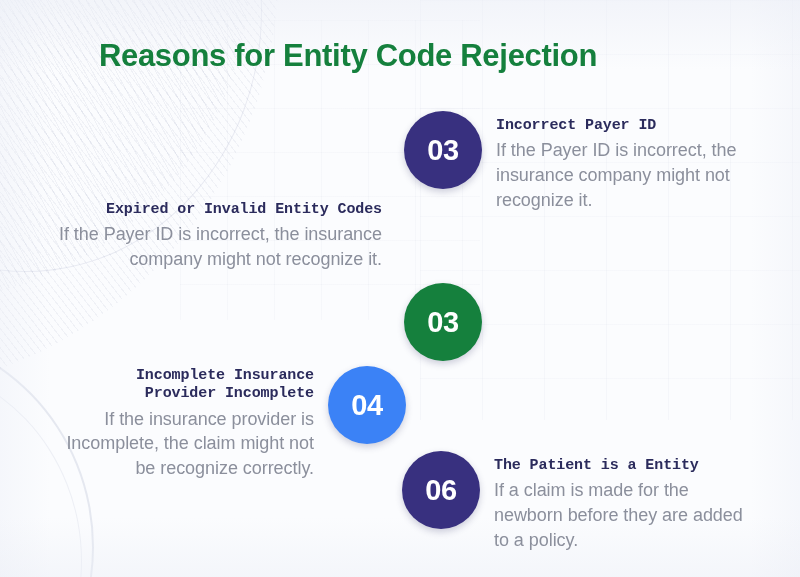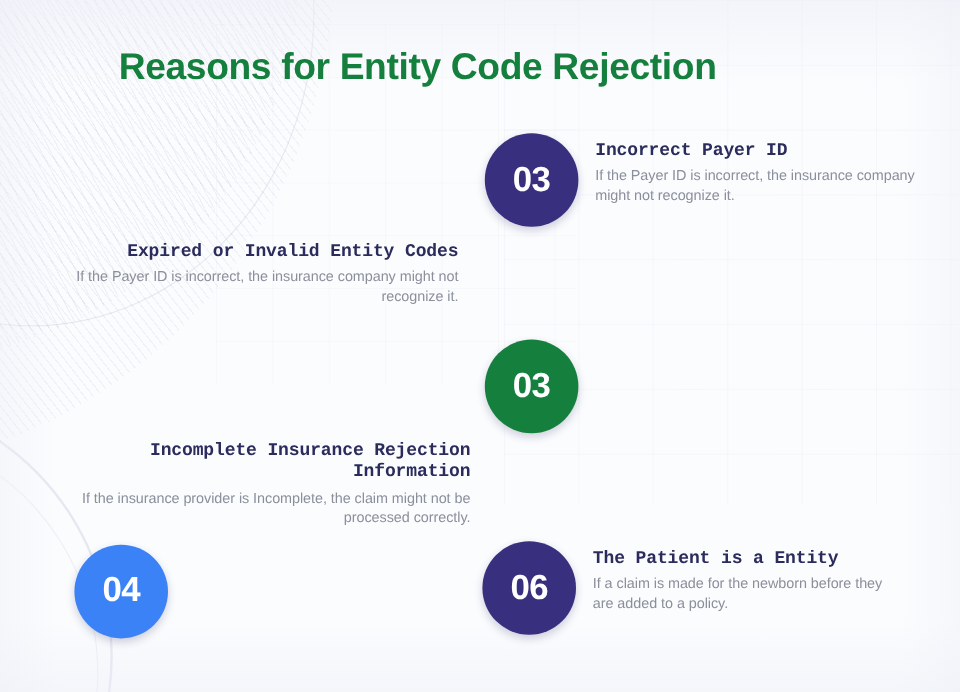--- a/index.html
+++ b/index.html
@@ -136,21 +136,21 @@
     white-space: nowrap;
   }
 
   
   .row {
     position: absolute;
     display: flex;
     align-items: flex-start;
   }
   .row-right { flex-direction: row; }
-  .row-left  { flex-direction: column; gap: 14px; }
+  .row-left  { flex-direction: row; }
 
   .badge {
     flex: 0 0 auto;
     width: 78px;
     height: 78px;
     border-radius: 50%;
     background: #38307f;
     color: #ffffff;
     font-size: 29px;
     font-weight: bold;
@@ -177,21 +177,21 @@
   .item-title {
     font-size: 15px;
     font-weight: bold;
     color: #2b2b5c;
     line-height: 1.22;
     letter-spacing: -0.1px;
     margin: 0 0 3px 0;
     font-family: Liberation Mono, monospace;
   }
   .item-desc {
-    font-size: 12px;
+    font-size: 18px;
     color: #8b8f9c;
     line-height: 1.38;
     letter-spacing: -0.05px;
     margin: 0;
   }
 
   
   #row-1 { top: 111px; left: 404px; width: 360px; }
   #row-2 { top: 200px; left: 52px;  width: 344px; }
   #row-3 { top: 283px; left: 404px; width: 352px; }
@@ -240,22 +240,22 @@
       <p class="item-desc">If the Payer ID is incorrect, the insurance company might not recognize it.</p>
     </div>
   </div>
 
   <div class="row row-right" id="row-3">
     <div class="badge">03</div>
   </div>
 
   <div class="row row-left" id="row-4">
     <div class="texts">
-      <p class="item-title">Incomplete Insurance Rejection Information</p>
-      <p class="item-desc">If the insurance provider is Incomplete, the claim might not be processed correctly.</p>
+      <p class="item-title">Incomplete Insurance Provider Incomplete</p>
+      <p class="item-desc">If the insurance provider is Incomplete, the claim might not be recognize correctly.</p>
     </div>
     <div class="badge">04</div>
   </div>
 
   <div class="row row-right" id="row-5">
     <div class="badge">06</div>
     <div class="texts">
       <p class="item-title">The Patient is a Entity</p>
       <p class="item-desc">If a claim is made for the newborn before they are added to a policy.</p>
     </div>

